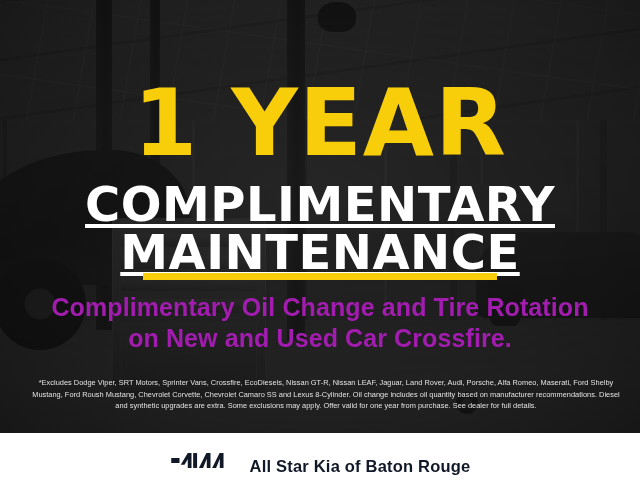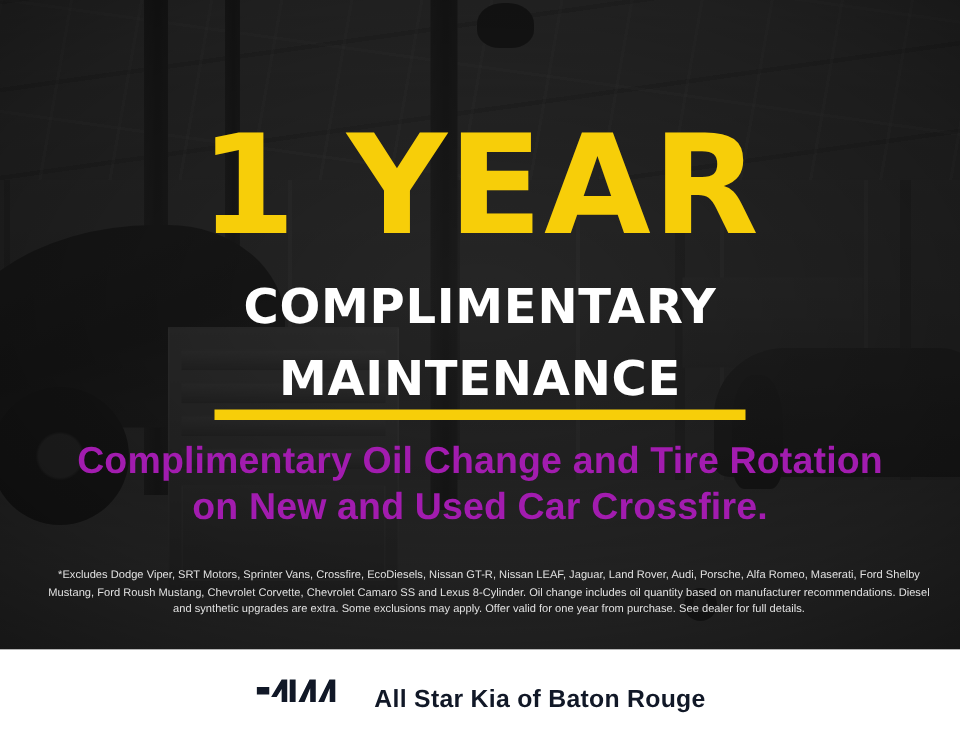--- a/index.html
+++ b/index.html
@@ -244,25 +244,26 @@
     letter-spacing: 1px;
     font-family: "DejaVu Sans", sans-serif;
   }
 
   .headline-sub {
     position: absolute;
     left: 0;
     right: 0;
     top: 180px;
     color: #ffffff;
-    font-size: 32px;
+    font-size: 48px;
     line-height: 48px;
     font-weight: bold;
     letter-spacing: 0.5px;
     font-family: "DejaVu Sans", sans-serif;
+    text-decoration: underline;
   }
   .headline-sub .line2 { display: block; }
 
   .rule {
     position: absolute;
     left: 143px;
     top: 273px;
     width: 354px;
     height: 7px;
     background: #F7CE09;

